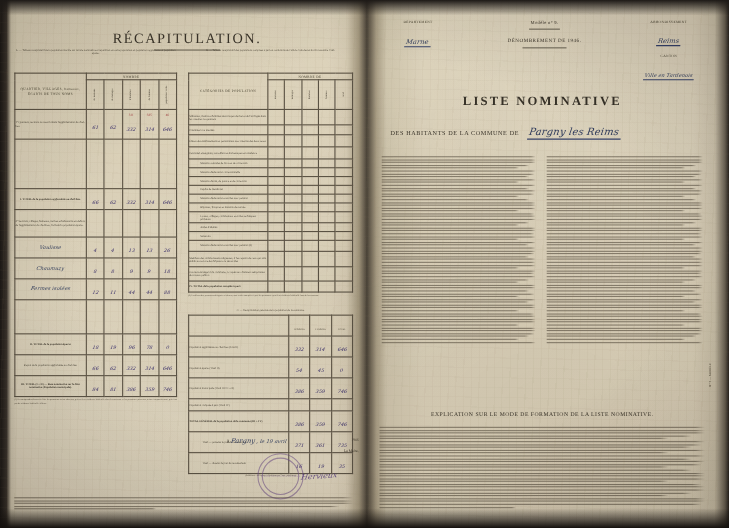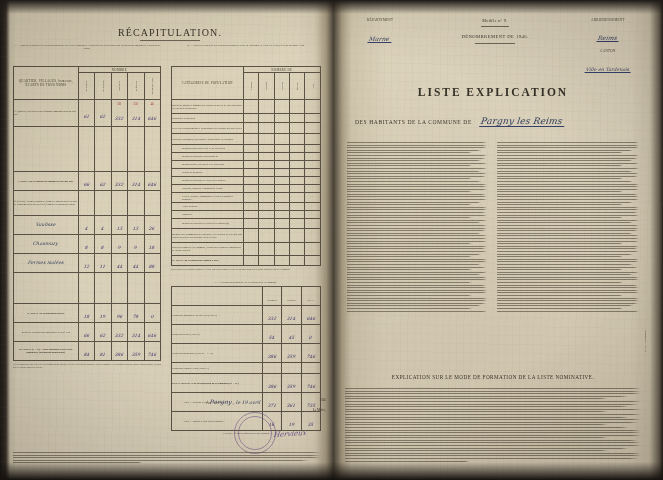--- a/index.html
+++ b/index.html
@@ -45,21 +45,21 @@
   .fauxtext{display:block;}
   .fauxtext span{display:block;height:1px;margin-bottom:1.6px;
     background:linear-gradient(90deg,#554c3e 0 97%,rgba(85,76,62,0) 100%);
     opacity:.62;}
   .fauxtext span:nth-child(4n){width:96%;}
   .fauxtext span:nth-child(5n){width:89%;}
   .fauxtext span:nth-child(7n){width:99%;}
   .fauxtext.last span:last-child{width:42%;}
 
   
-  .hdr-recap{font-size:10px;letter-spacing:.11em;color:#3a342a;text-align:center;
+  .hdr-recap{font-size:13px;letter-spacing:.11em;color:#3a342a;text-align:center;
     font-family:"Liberation Serif",serif;}
   .rule{height:1px;background:#4a4336;opacity:.75;margin:2px auto 0;}
   .hdr-liste{font-size:11.5px;letter-spacing:.17em;color:#353027;text-align:center;font-weight:700;}
   .hdr-sub{font-size:5.6px;letter-spacing:.10em;color:#3a342a;}
   .hdr-explic{font-size:5.2px;letter-spacing:.085em;color:#3a342a;text-align:center;}
   .hdr-small{font-size:3.0px;letter-spacing:.12em;color:#46402f;text-align:center;}
   .hdr-mid{font-size:4.6px;letter-spacing:.10em;color:#3a342a;text-align:center;}
 
   
   .hand{font-family:"DejaVu Serif",serif;font-style:italic;color:#2e3a5c;
@@ -538,21 +538,21 @@
       </div>
 
       <div style="position:absolute;left:232px;top:0;width:78px;text-align:center;">
         <div style="font-size:3.2px;letter-spacing:.10em;color:#46402f;">ARRONDISSEMENT</div>
         <div style="margin-top:4px;"><span class="hand hand-md uline">Reims</span></div>
         <div style="font-size:3.2px;letter-spacing:.10em;color:#46402f;margin-top:5px;">CANTON</div>
         <div style="margin-top:4px;"><span class="hand hand-sm uline">Ville en Tardenois</span></div>
       </div>
     </div>
 
-    <div style="position:absolute;left:0;top:86px;width:312px;text-align:center;" class="hdr-liste">LISTE EXPLICATION</div>
+    <div style="position:absolute;left:0;top:86px;width:312px;text-align:center;" class="hdr-liste">LISTE NOMINATIVE</div>
 
     <div style="position:absolute;left:18px;top:110px;width:280px;">
       <span class="hdr-sub">DES HABITANTS DE LA COMMUNE DE</span>
       <span class="hand hand-lg uline" style="margin-left:4px;">Pargny les Reims</span>
     </div>
 
     <div style="position:absolute;left:10px;top:142px;width:140px;">
       <div class="fauxtext">
         <span></span>
           <span></span>

